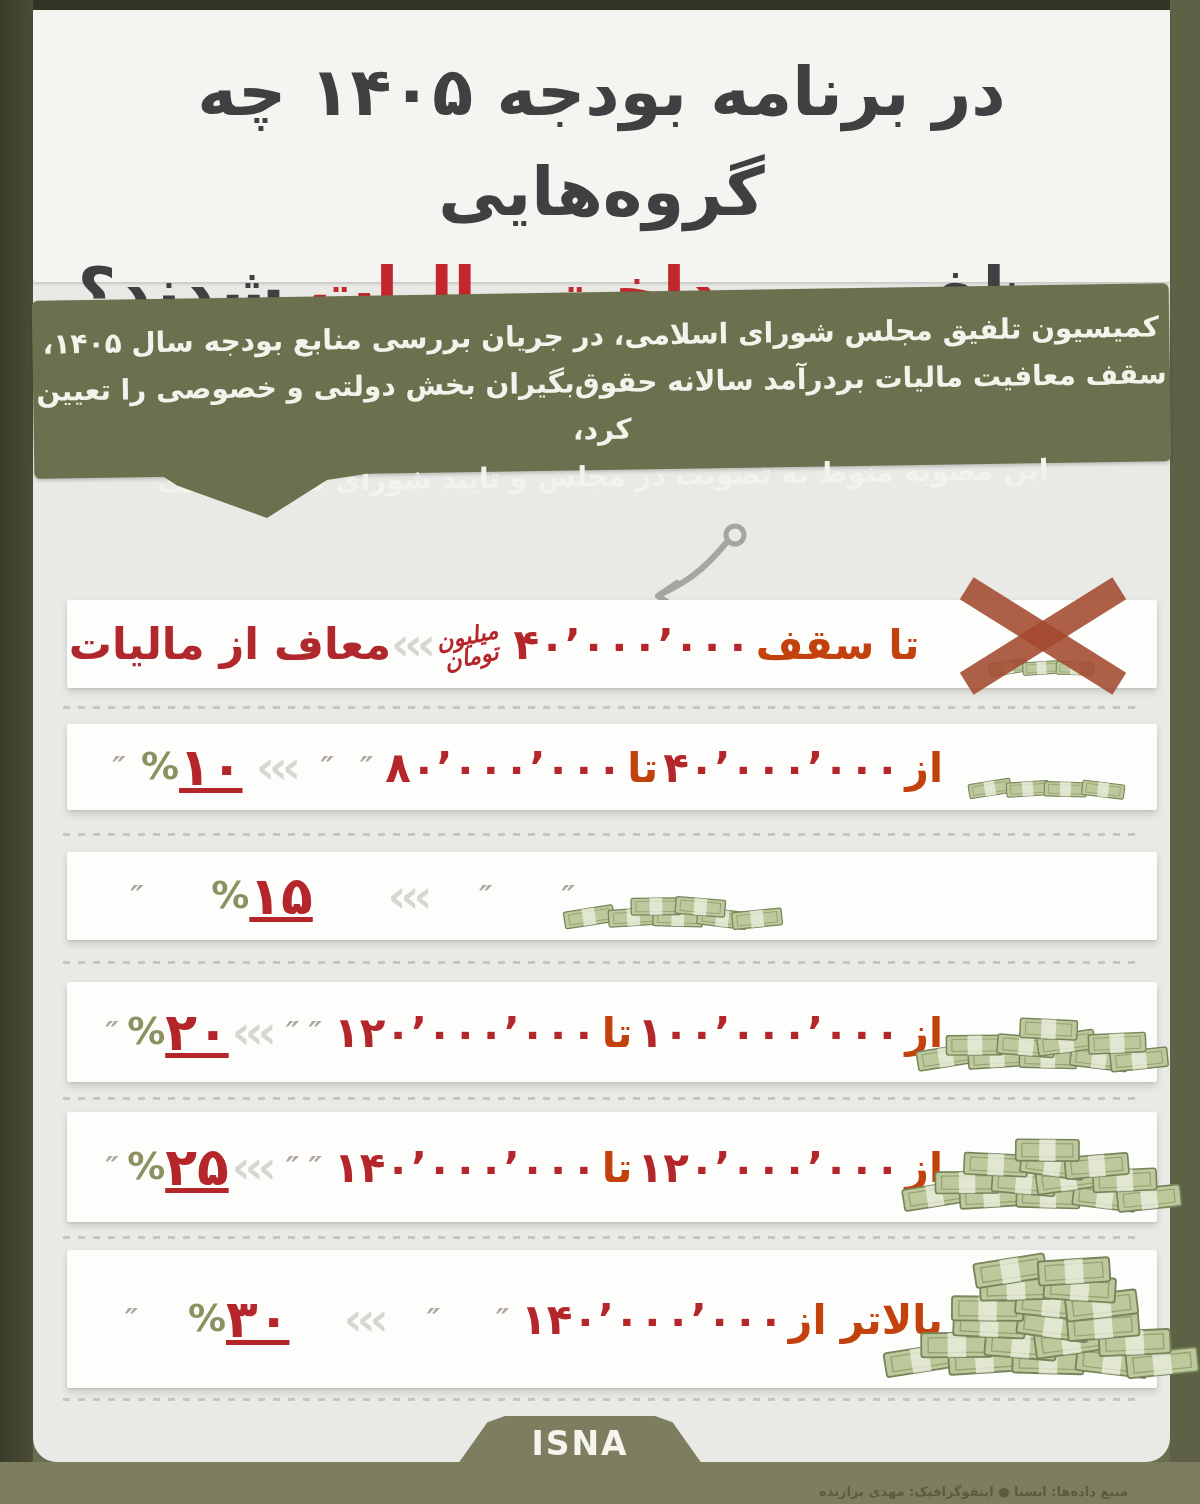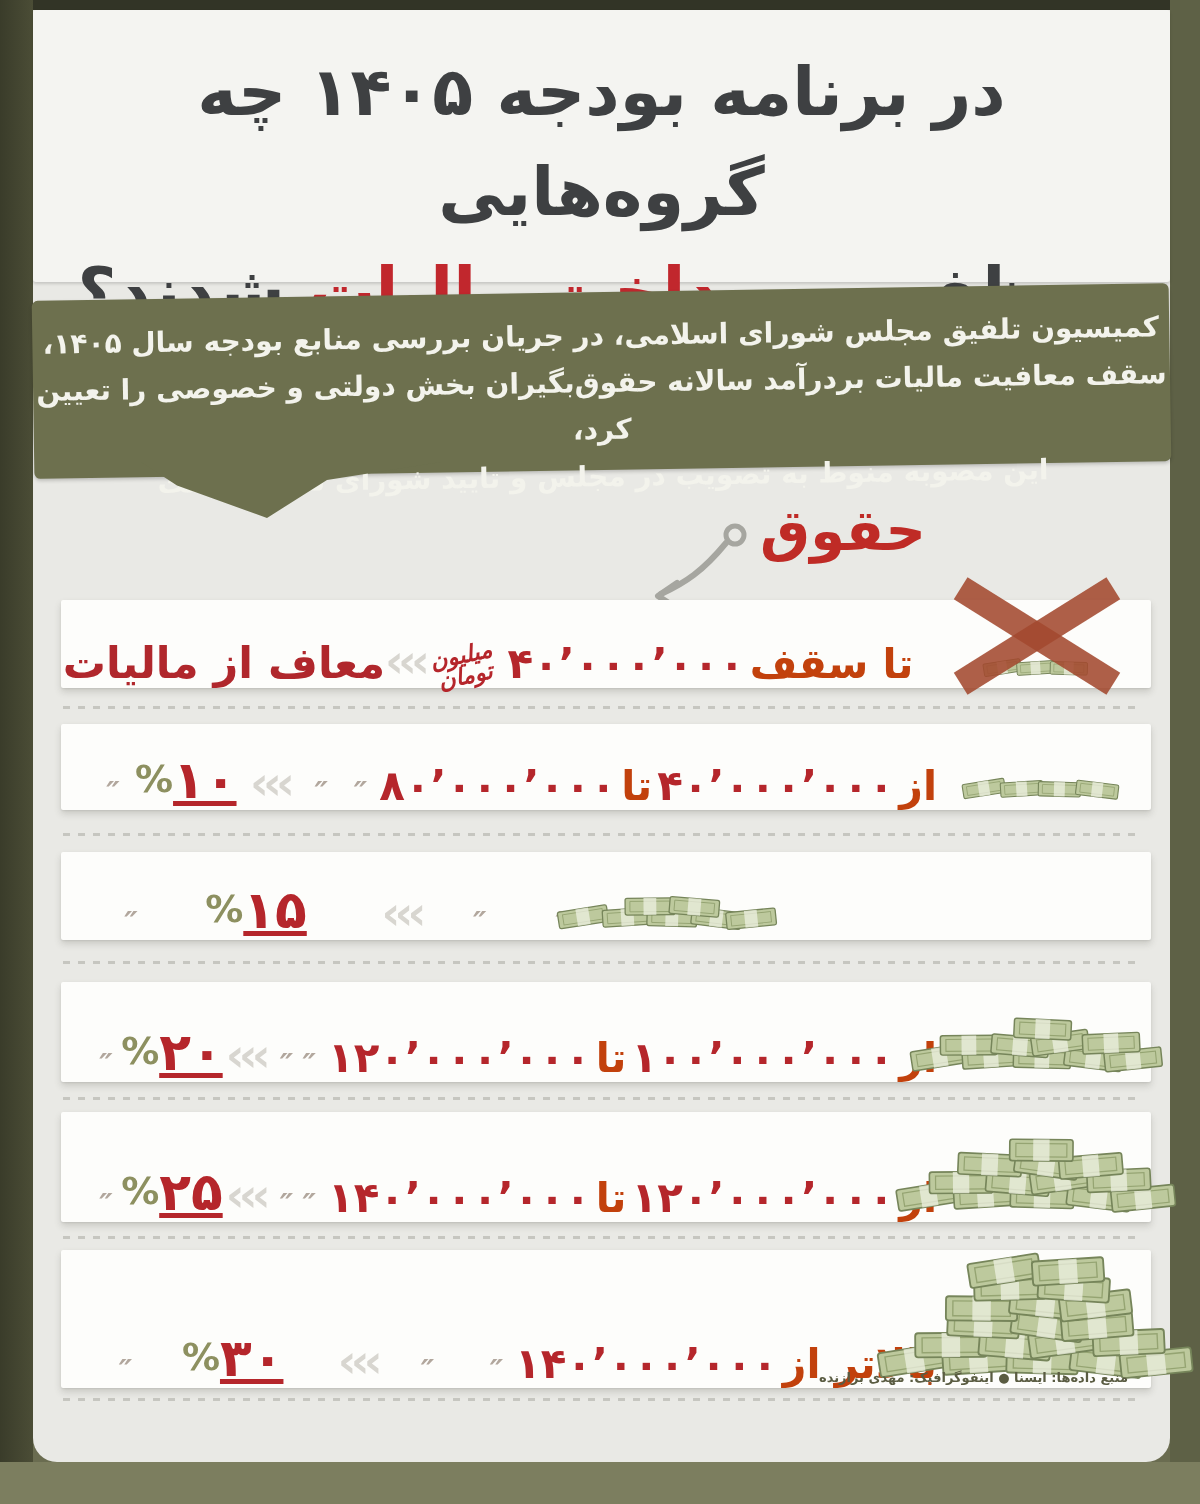--- a/index.html
+++ b/index.html
@@ -52,24 +52,24 @@
 
   
   .salary-label{
     position:absolute;left:710px;top:488px;width:200px;
     font-size:56px;font-weight:bold;color:#bf2b26;text-align:center;direction:rtl;
   }
   .salary-arrow{position:absolute;left:588px;top:505px;overflow:visible;}
 
   
   .row{
-    position:absolute;left:28px;width:1090px;
+    position:absolute;left:34px;width:1090px;
     background:#fdfdfb;border-radius:2px;
     box-shadow:0 4px 7px rgba(80,80,68,.20),0 1px 2px rgba(0,0,0,.08);
-    display:flex;align-items:flex-end;
+    display:flex;align-items:center;
     padding:0;box-sizing:border-box;
   }
   .r0{top:590px;height:88px;}
   .r1{top:714px;height:86px;}
   .r2{top:842px;height:88px;}
   .r3{top:972px;height:100px;}
   .r4{top:1102px;height:110px;}
   .r5{top:1240px;height:138px;}
 
   .dash{
@@ -102,21 +102,21 @@
 
   
   .isna-tab{
     position:absolute;left:455px;top:1416px;width:250px;height:52px;
     background:#7c7e5f;
     clip-path:polygon(0 100%,13% 12%,20% 0,80% 0,87% 12%,100% 100%);
     text-align:center;
   }
   .isna-tab span{color:#f5f5ee;font-weight:bold;font-size:33px;letter-spacing:2px;line-height:56px;}
   .credits{
-    position:absolute;right:42px;top:1360px;direction:rtl;
+    position:absolute;right:42px;top:1474px;direction:rtl;
     font-size:13px;font-weight:bold;color:#5a5c42;
   }
 </style>
 </head>
 <body>
 
 <div id="canvas">
   <div class="frame-top"></div>
   <div class="frame-left"></div>
   <div class="frame-right"></div>
@@ -133,21 +133,20 @@
       </div>
     </section>
 
     <section class="bubble">
       <p>کمیسیون تلفیق مجلس شورای اسلامی، در جریان بررسی منابع بودجه سال ۱۴۰۵،</p>
       <p>سقف معافیت مالیات بردرآمد سالانه حقوق‌بگیران بخش دولتی و خصوصی را تعیین کرد،</p>
       <p>این مصوبه منوط به تصویب در مجلس و تایید شورای نگهبان است</p>
     </section>
     <div class="bubble-tail"></div>
 
-    <div class="salary-label">حقوق</div>
     <svg class="salary-arrow" width="140" height="100" viewBox="0 0 140 100">
       <circle cx="114" cy="20" r="9" fill="none" stroke="#a6a6a0" stroke-width="5"></circle>
       <path d="M105,28 C 82,56 64,68 40,79" fill="none" stroke="#a6a6a0" stroke-width="6" stroke-linecap="round"></path>
       <path d="M56,68 L37,81 L54,92" fill="none" stroke="#a6a6a0" stroke-width="6" stroke-linecap="round" stroke-linejoin="round"></path>
     </svg>
 
     <div class="row r0">
       <div class="r-result">معاف از مالیات</div>
       <div class="r-chev">‹‹‹</div>
       <div class="r-amount">
@@ -554,13 +553,16 @@
               </g>
             </g>
           </svg>
       </div>
     </div>
     <div class="dash d5"></div>
 
     <div class="credits">منبع داده‌ها: ایسنا ● اینفوگرافیک: مهدی برازنده</div>
   </div>
 
+  <div class="isna-tab">
+    <span>ISNA</span>
+  </div>
 </div>
 
 </body></html>

